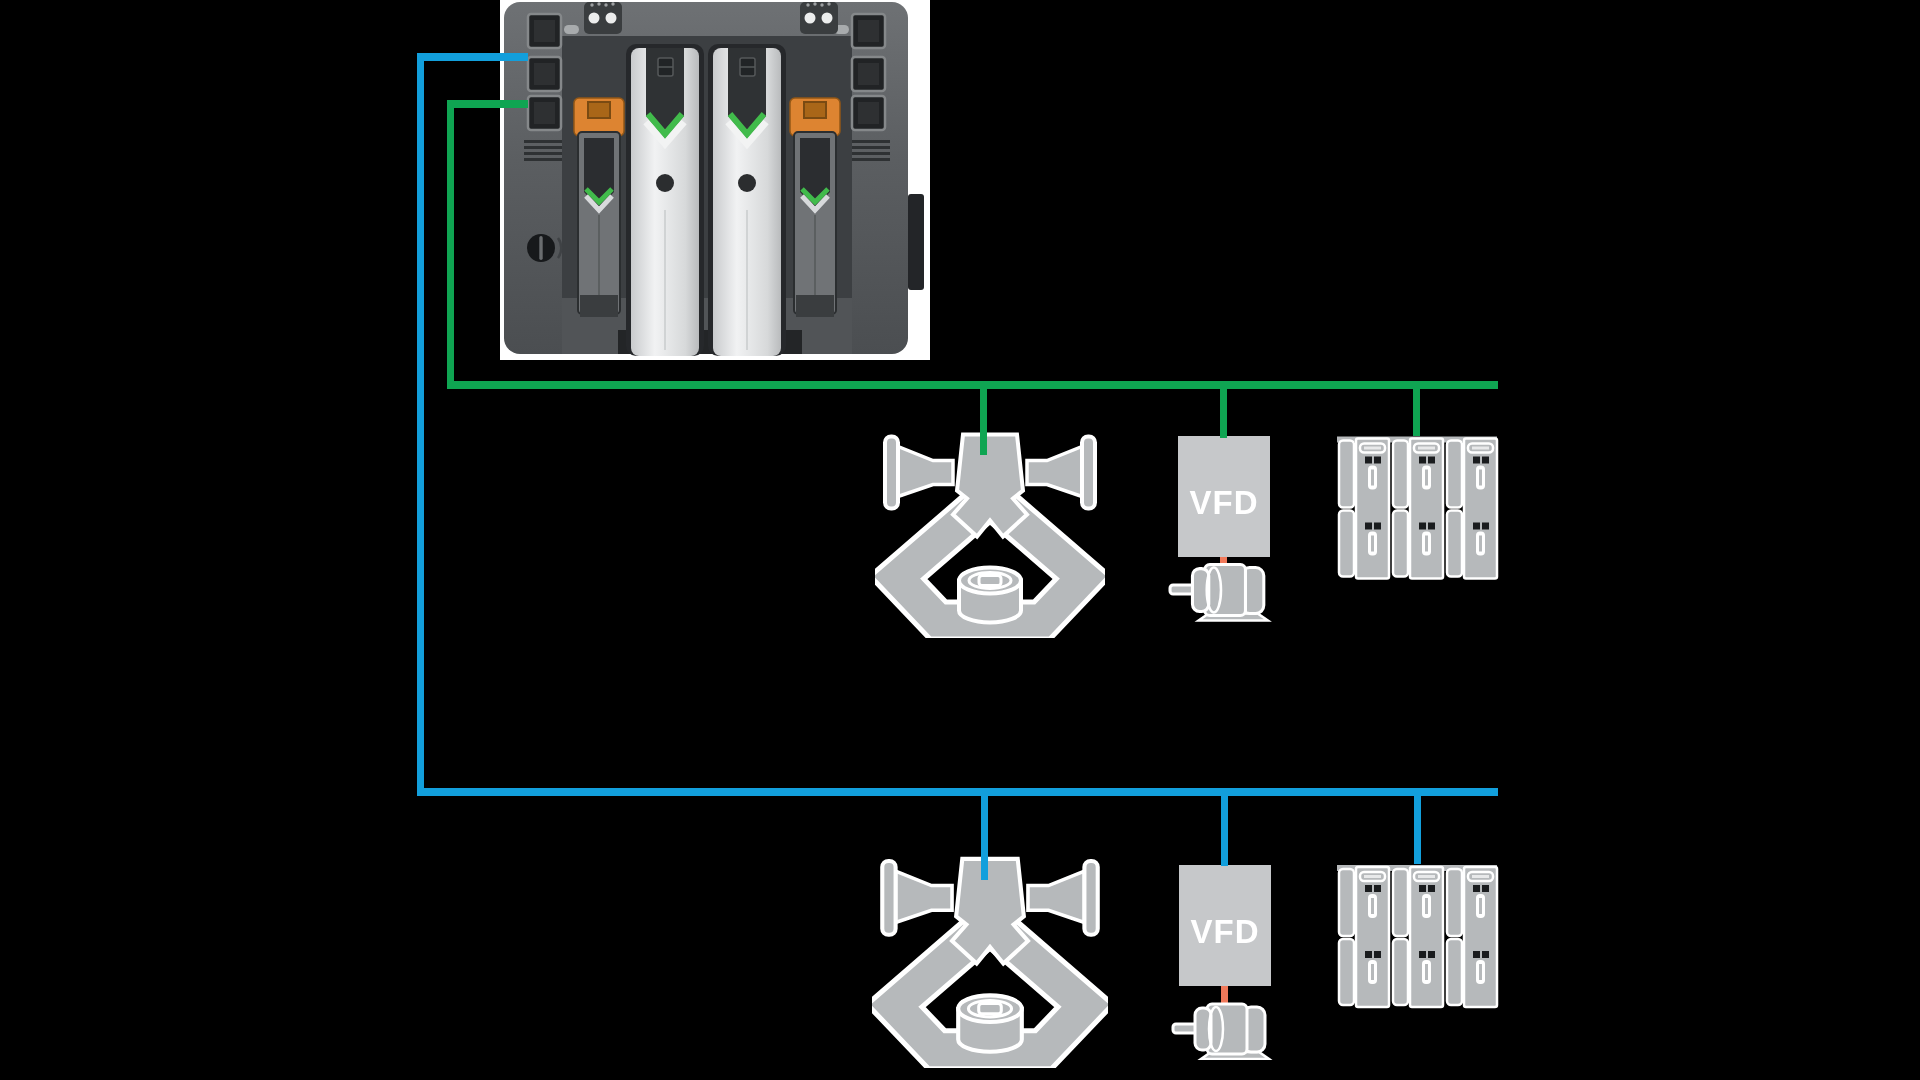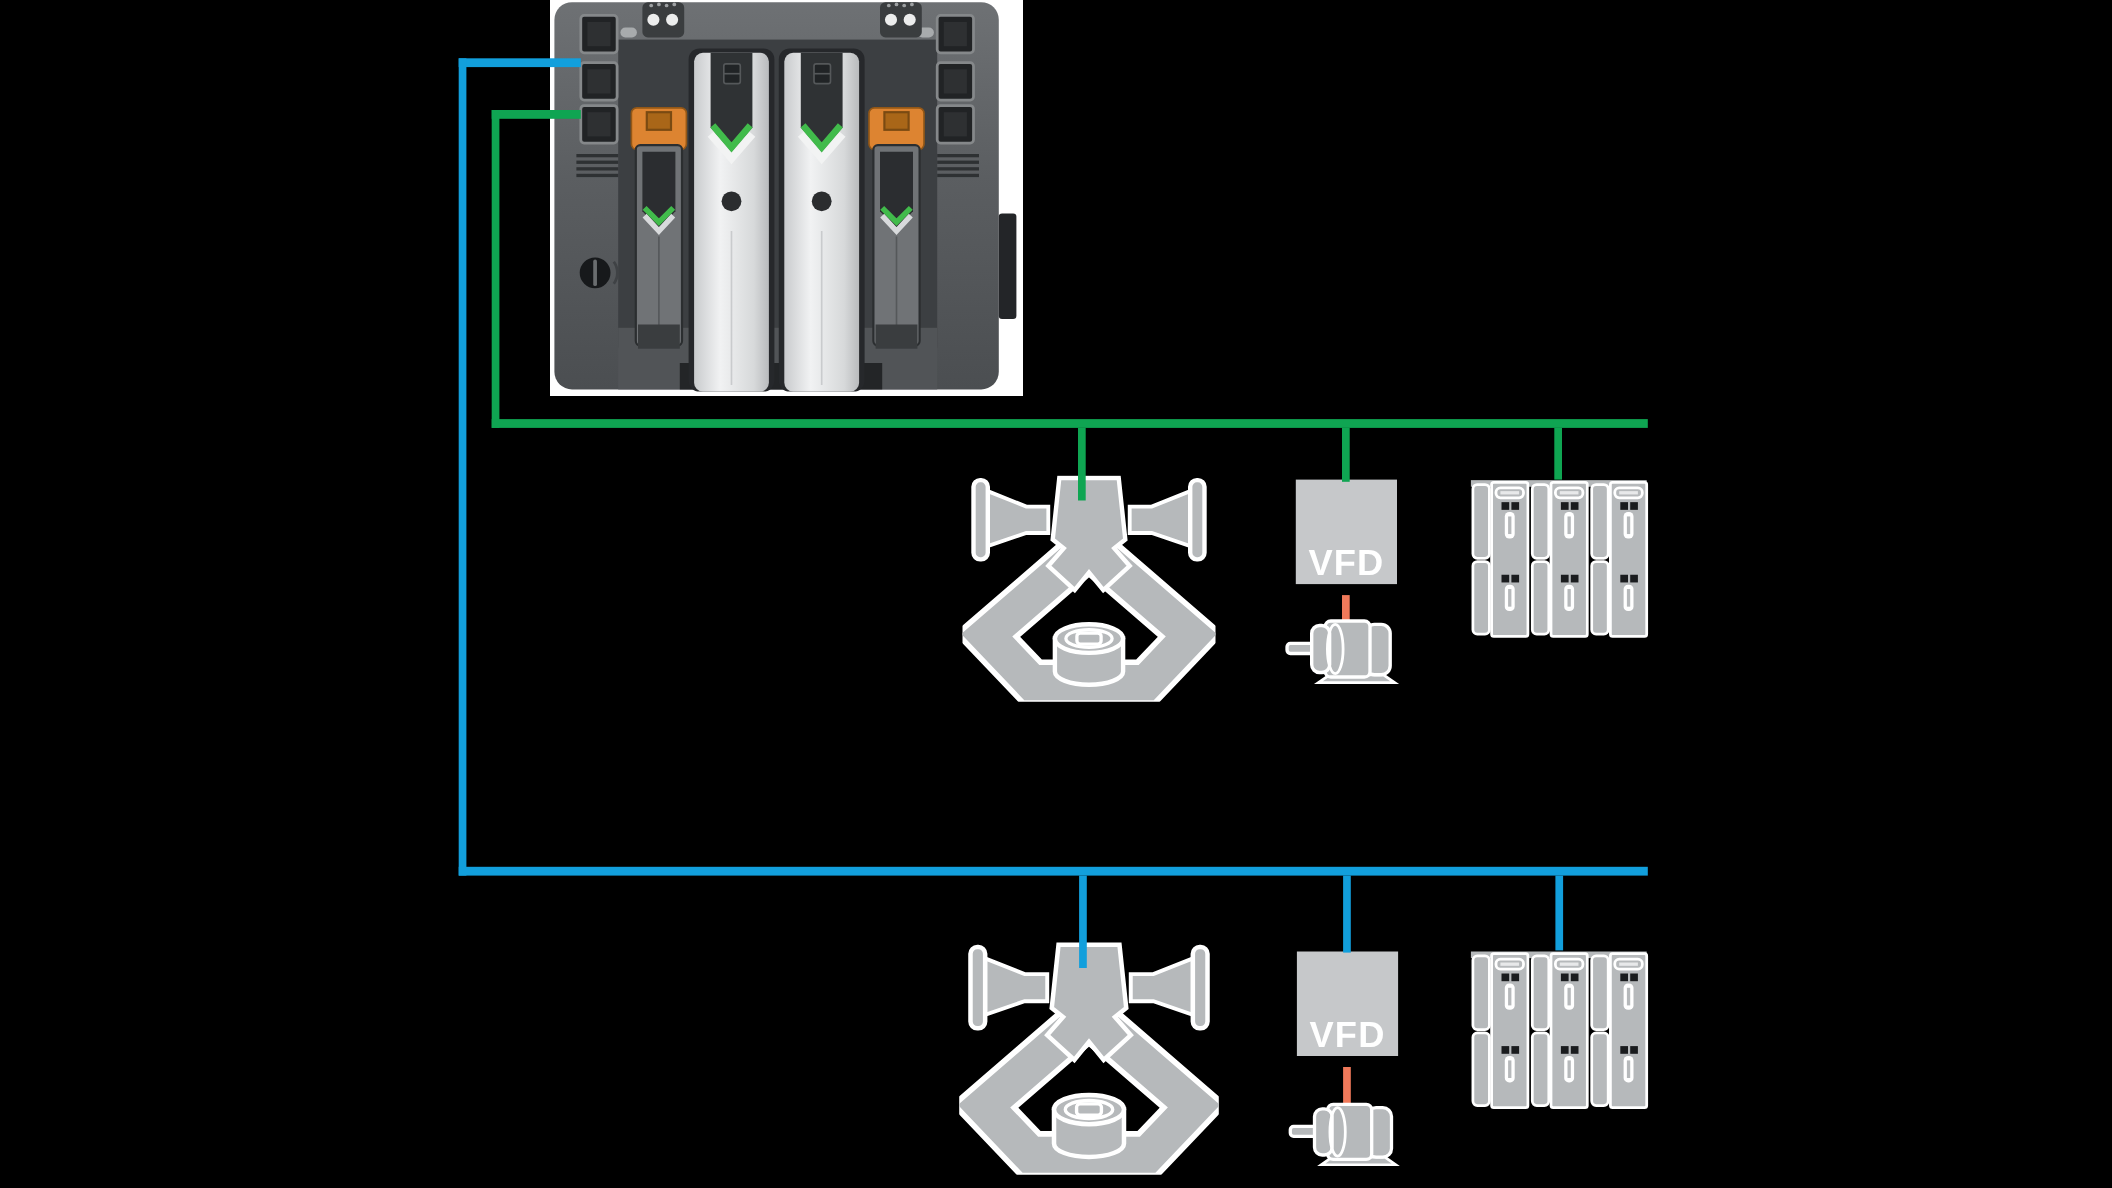--- a/index.html
+++ b/index.html
@@ -13,22 +13,22 @@
   .bus-blue{background:#129fdc;}
   .cable-orange{background:#f0795a;}
   .z1{z-index:1}.z3{z-index:3}
   
   #controller-photo{
     position:absolute;left:500px;top:0;width:430px;height:360px;
     background:#ffffff;z-index:2;
   }
   
   .vfd-box{
-    position:absolute;width:92px;height:95px;background:#c6c8ca;
-    z-index:2;display:flex;justify-content:center;align-items:flex-end;
+    position:absolute;width:92px;height:121px;background:#c6c8ca;
+    z-index:2;display:flex;justify-content:center;align-items:center;
   }
   .vfd-label{
     margin-top:12px;font-size:33px;font-weight:bold;color:#ffffff;
     letter-spacing:1px;
   }
   .icon-wrap{position:absolute;z-index:2;}
   svg{display:block;}
 </style>
 </head>
 <body>

